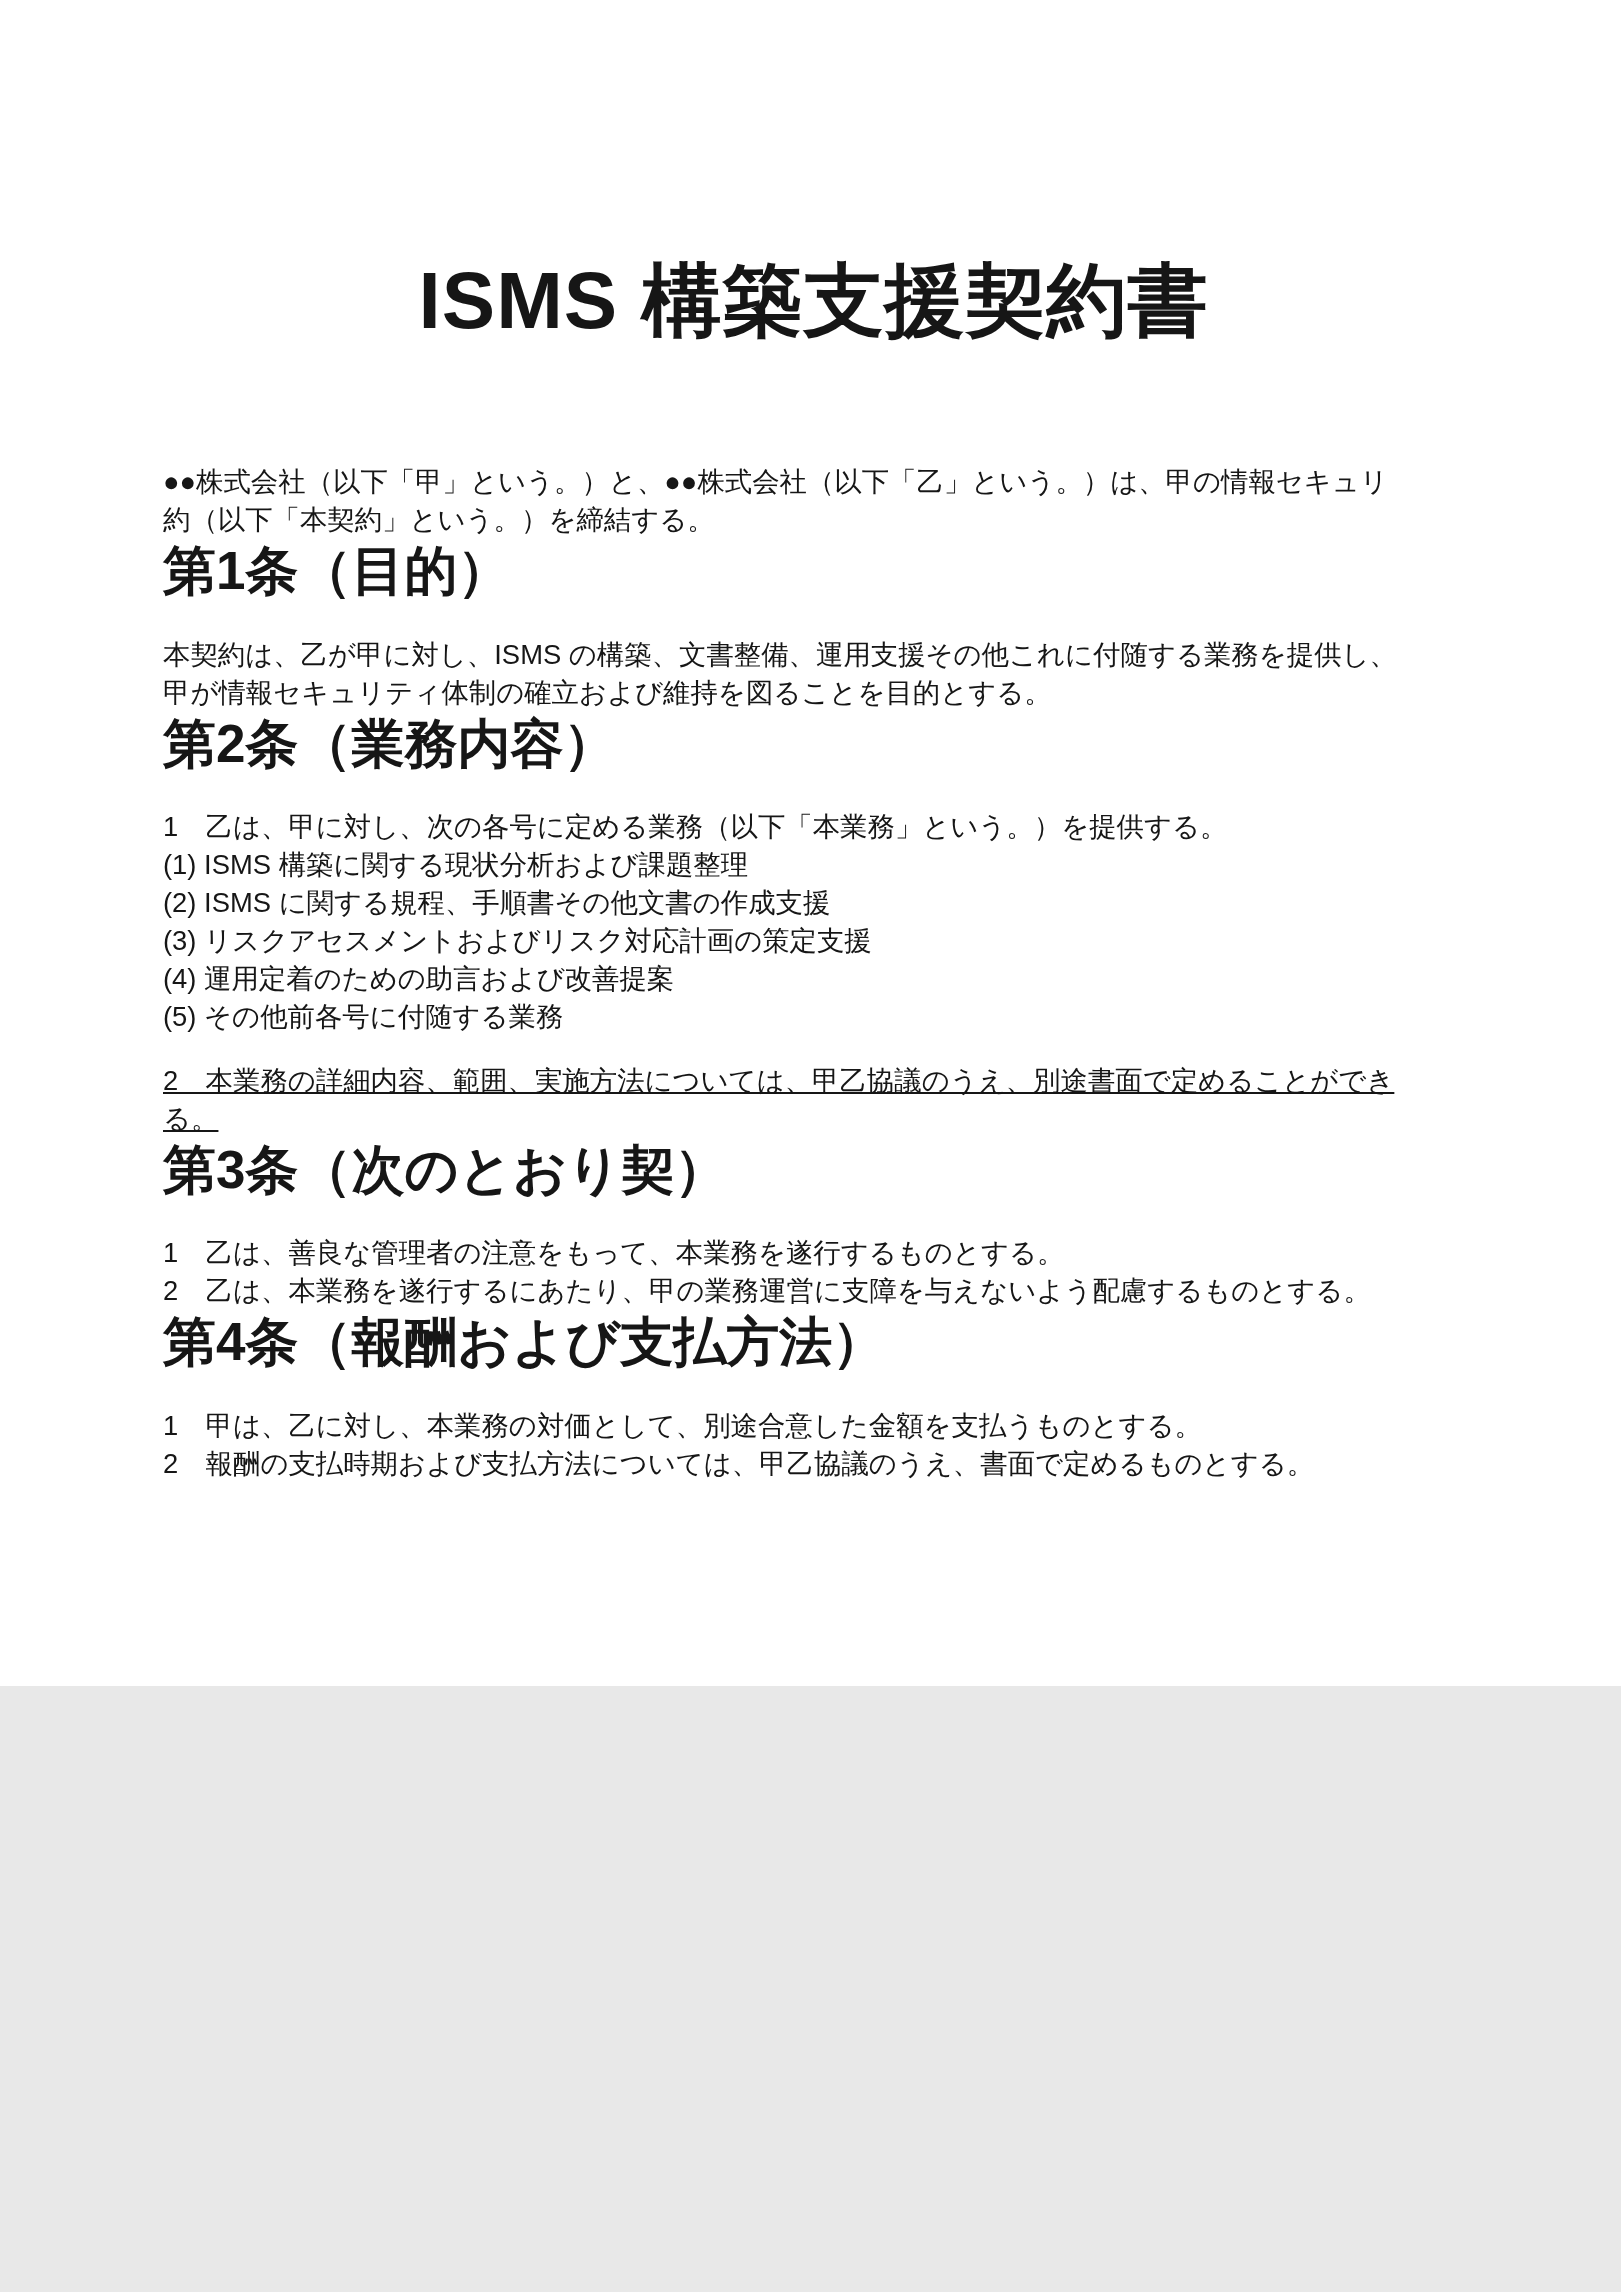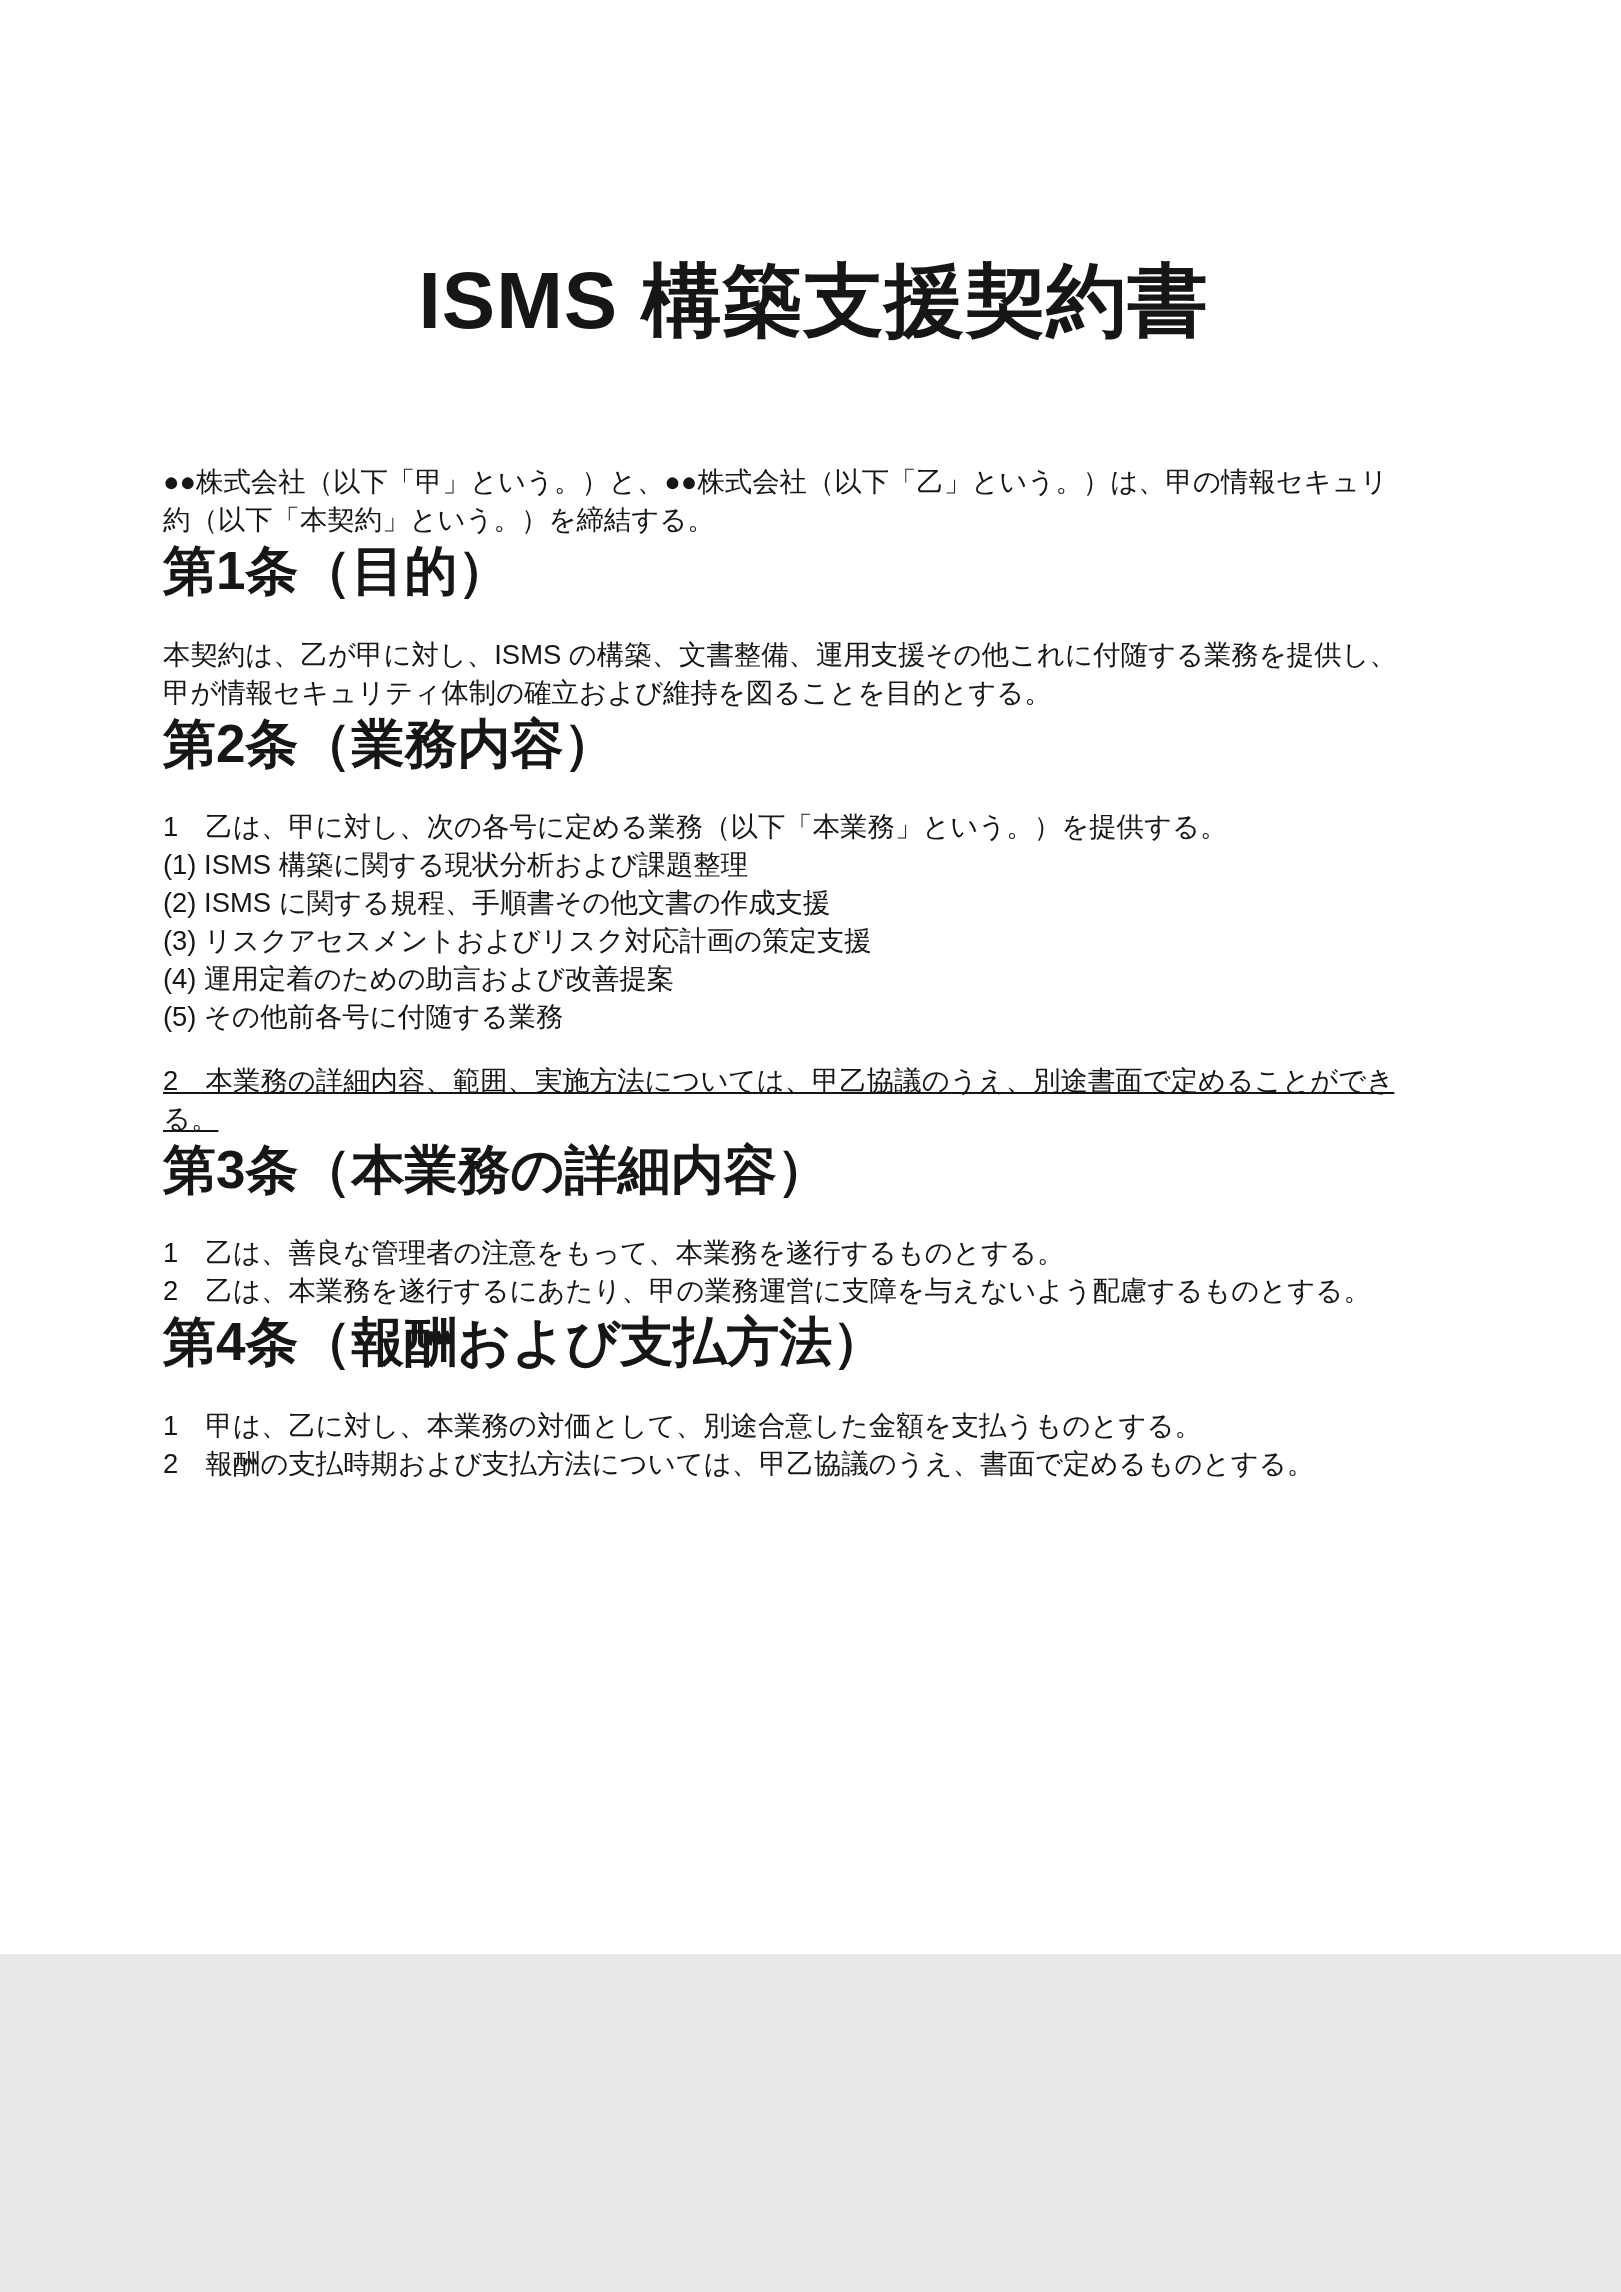--- a/index.html
+++ b/index.html
@@ -1,19 +1,19 @@
 <!DOCTYPE html>
 <html lang="ja"><head>
 <meta charset="utf-8">
 <style>
   html, body { margin: 0; padding: 0; background: #e8e8e8; }
   .page {
     position: relative;
     width: 1621px;
-    height: 1954px;
+    height: 1686px;
     margin: 0 auto;
     background: #ffffff;
     color: #161616;
     font-family: "Liberation Sans", "DejaVu Sans", sans-serif;
     box-sizing: border-box;
     padding: 255px 157px 0 163px;
     overflow: hidden;
   }
   .doc-title {
     font-size: 80px;
@@ -73,21 +73,21 @@
       <div class="line">(4) 運用定着のための助言および改善提案</div>
       <div class="line">(5) その他前各号に付随する業務</div>
     </div>
     <div class="block">
       <div class="line">2　本業務の詳細内容、範囲、実施方法については、甲乙協議のうえ、別途書面で定めることができ</div>
       <div class="line">る。</div>
     </div>
   </section>
 
   <section>
-    <div class="article-heading">第3条（本業務の詳細内容）</div>
+    <div class="article-heading">第3条（次のとおり契）</div>
     <div class="block">
       <div class="line">1　乙は、善良な管理者の注意をもって、本業務を遂行するものとする。</div>
       <div class="line">2　乙は、本業務を遂行するにあたり、甲の業務運営に支障を与えないよう配慮するものとする。</div>
     </div>
   </section>
 
   <section>
     <div class="article-heading">第4条（報酬および支払方法）</div>
     <div class="block">
       <div class="line">1　甲は、乙に対し、本業務の対価として、別途合意した金額を支払うものとする。</div>

